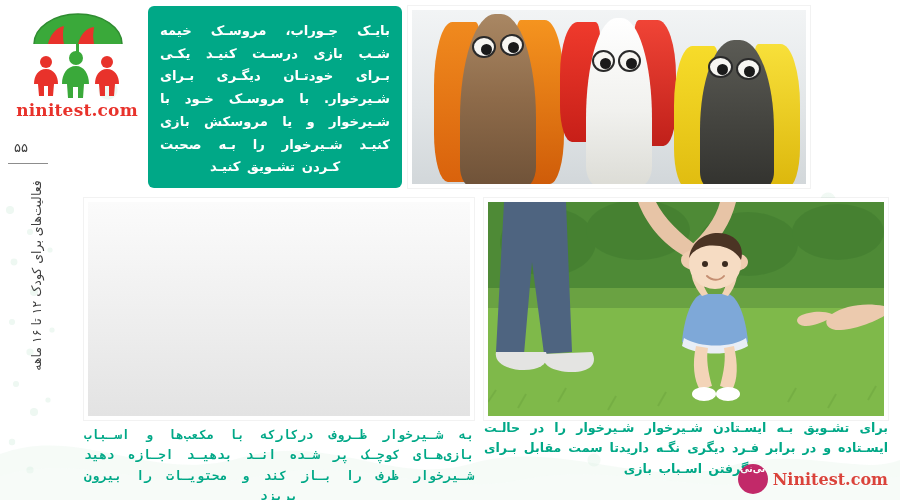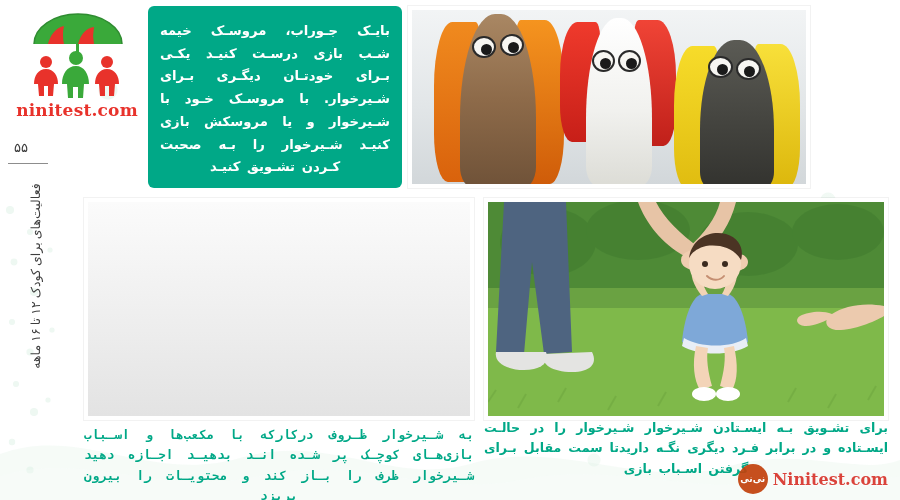--- a/index.html
+++ b/index.html
@@ -35,21 +35,21 @@
   }
   .bg-dots-left {
     position: absolute; left: 0; top: 0; width: 72px; height: 500px;
     z-index: 0; opacity: .5;
   }
 
   
   .left-rail {
     position: absolute; left: 0; top: 0; width: 72px; height: 500px;
     z-index: 4;
-    display: flex; flex-direction: column; align-items: center; font-family: Liberation Serif, serif;
+    display: flex; flex-direction: column; align-items: center;
   }
   .page-number {
     position: absolute; left: 14px; top: 140px;
     font-size: 13px; color: #3b3b3b; letter-spacing: 1px;
     direction: rtl;
   }
   .page-number-rule {
     position: absolute; left: 8px; top: 163px; width: 40px; height: 1px;
     background: #8d8d8d;
   }
@@ -151,22 +151,22 @@
   }
 
   
   .watermark {
     position: absolute; right: 12px; bottom: 6px;
     z-index: 8; display: flex; align-items: center; gap: 5px;
     opacity: .92;
   }
   .wm-badge {
     width: 30px; height: 30px; border-radius: 50%;
-    background: #c2410c; position: relative;
-    display: flex; align-items: center; justify-content: center;
+    background: #be185d; position: relative;
+    display: flex; justify-content: center;
   }
   .wm-badge span { color: #fff; font-size: 9px; font-weight: bold; }
   .wm-text {
     font-family: "DejaVu Serif","Liberation Serif",serif;
     font-size: 16px; font-weight: bold; color: #d8342c;
     text-shadow: 0 1px 0 rgba(255,255,255,.6);
   }
 </style>
 </head>
 <body>

